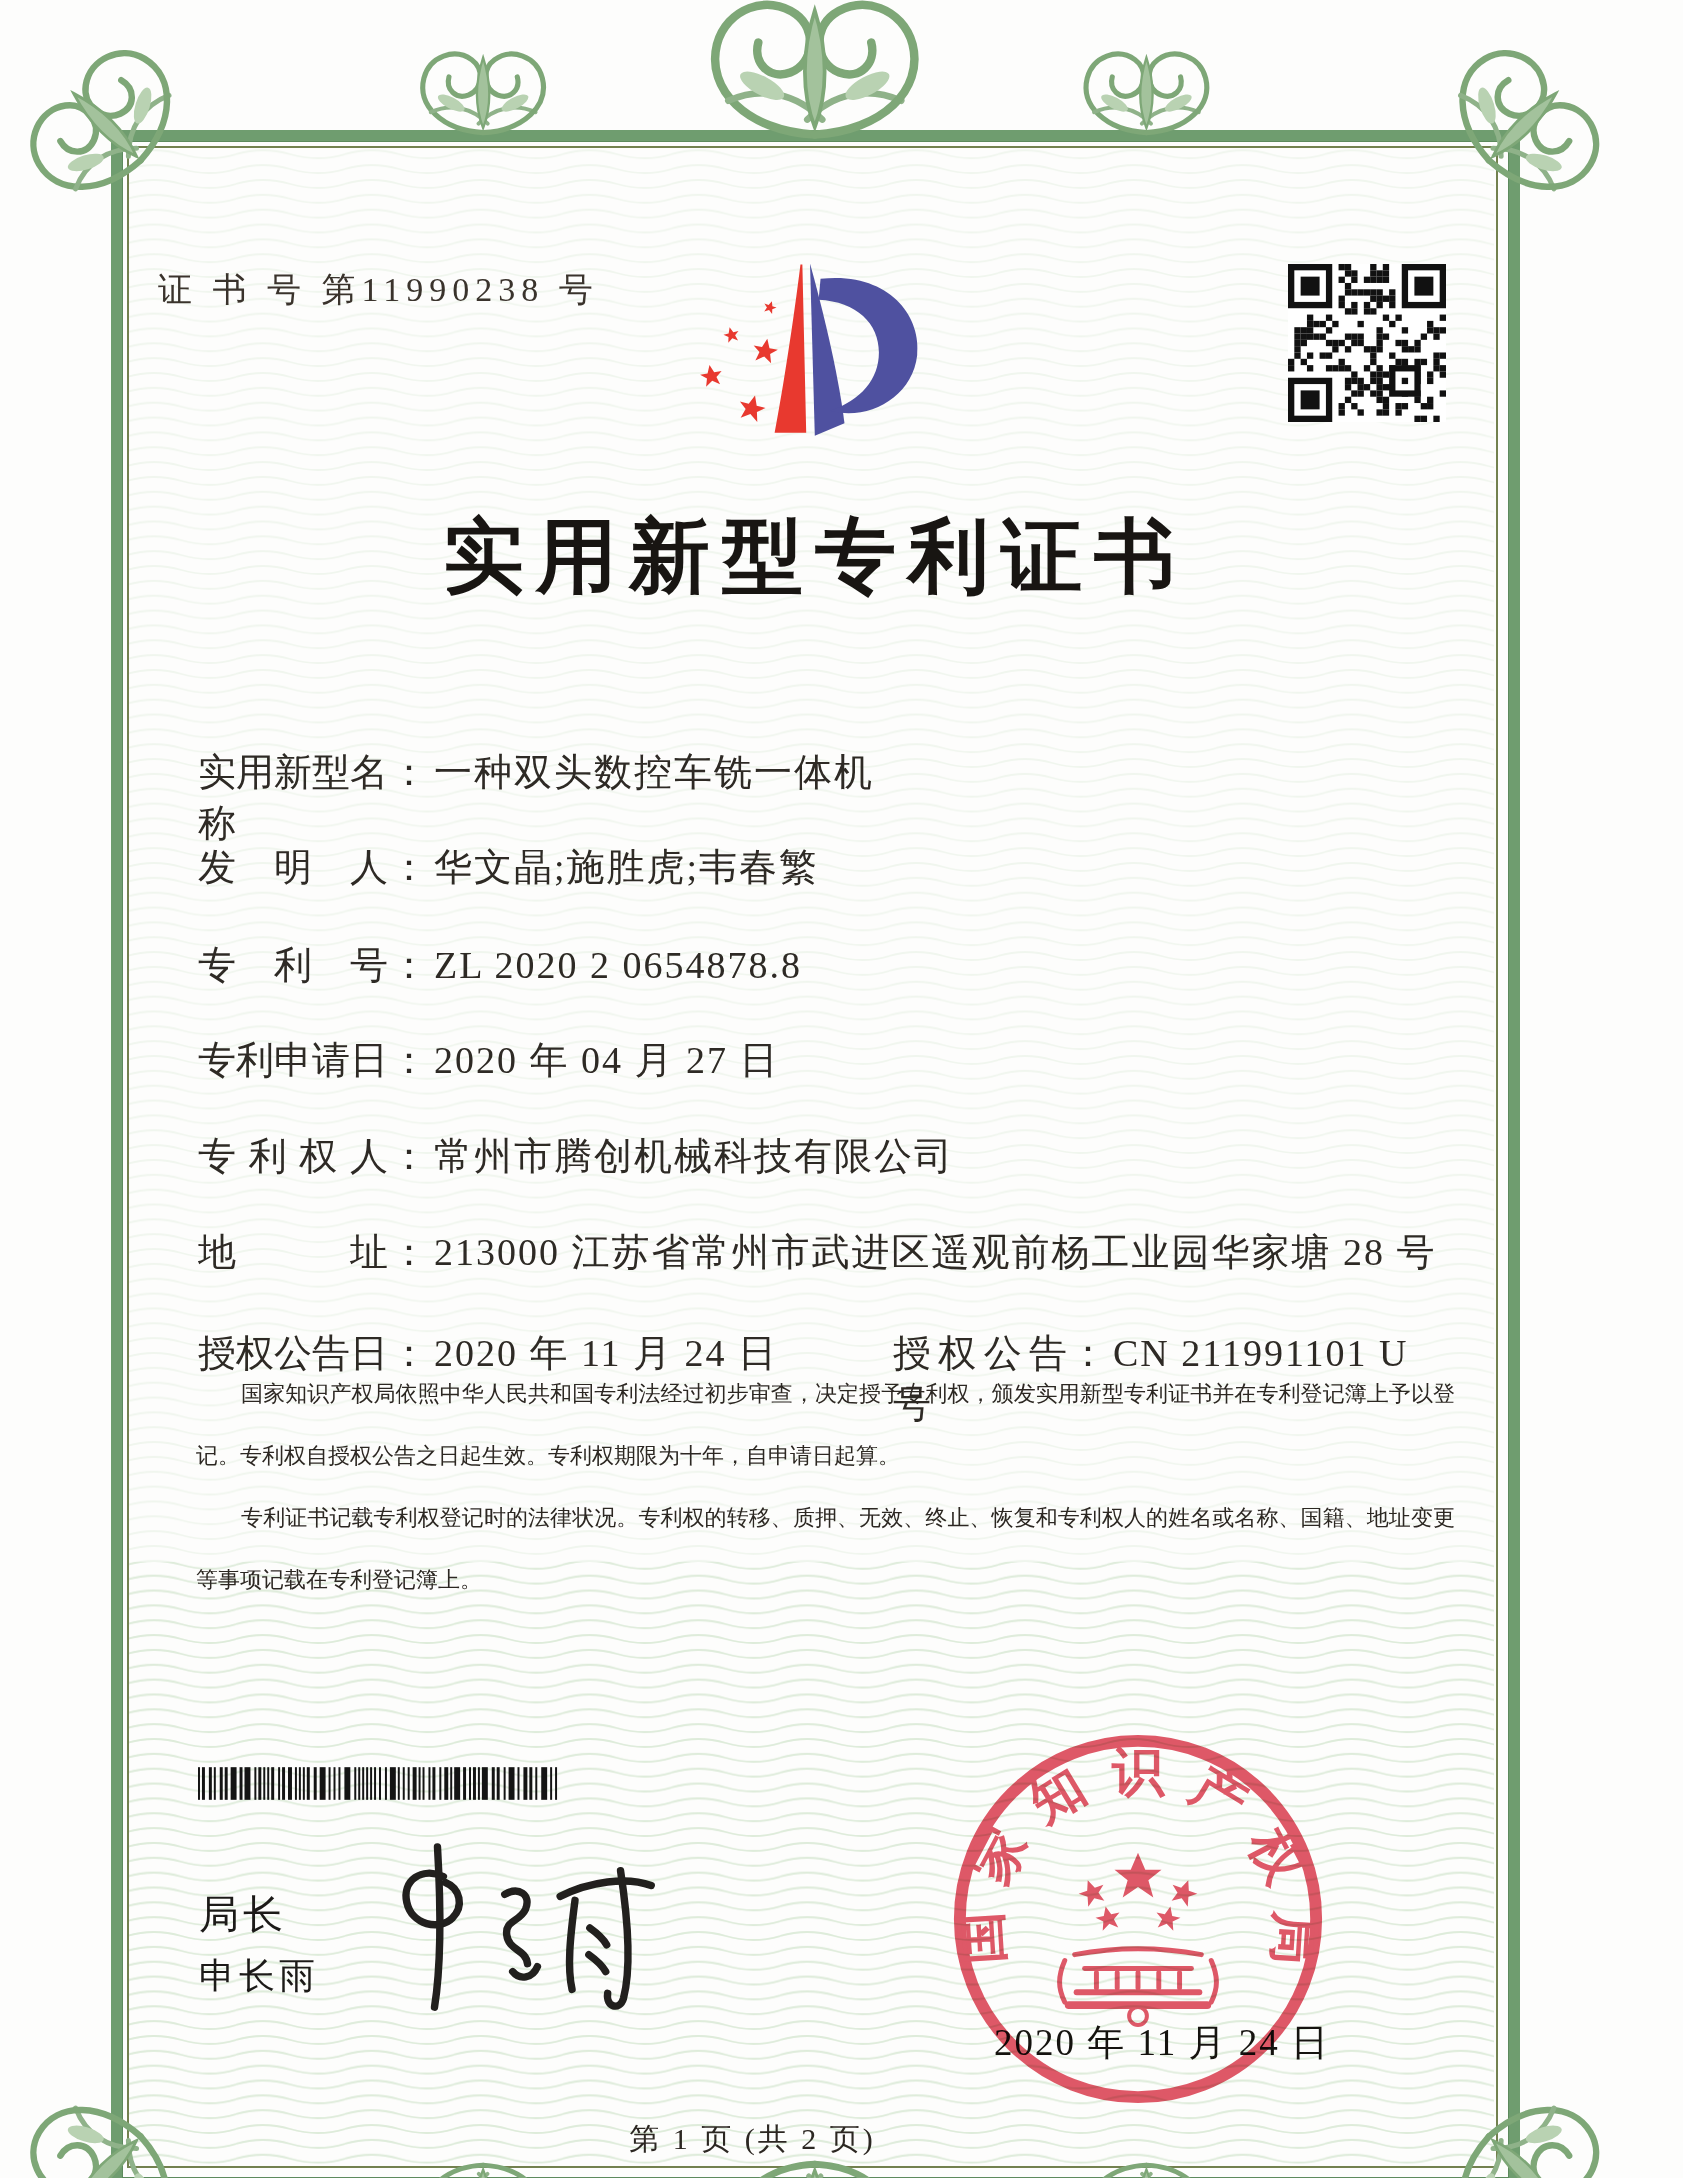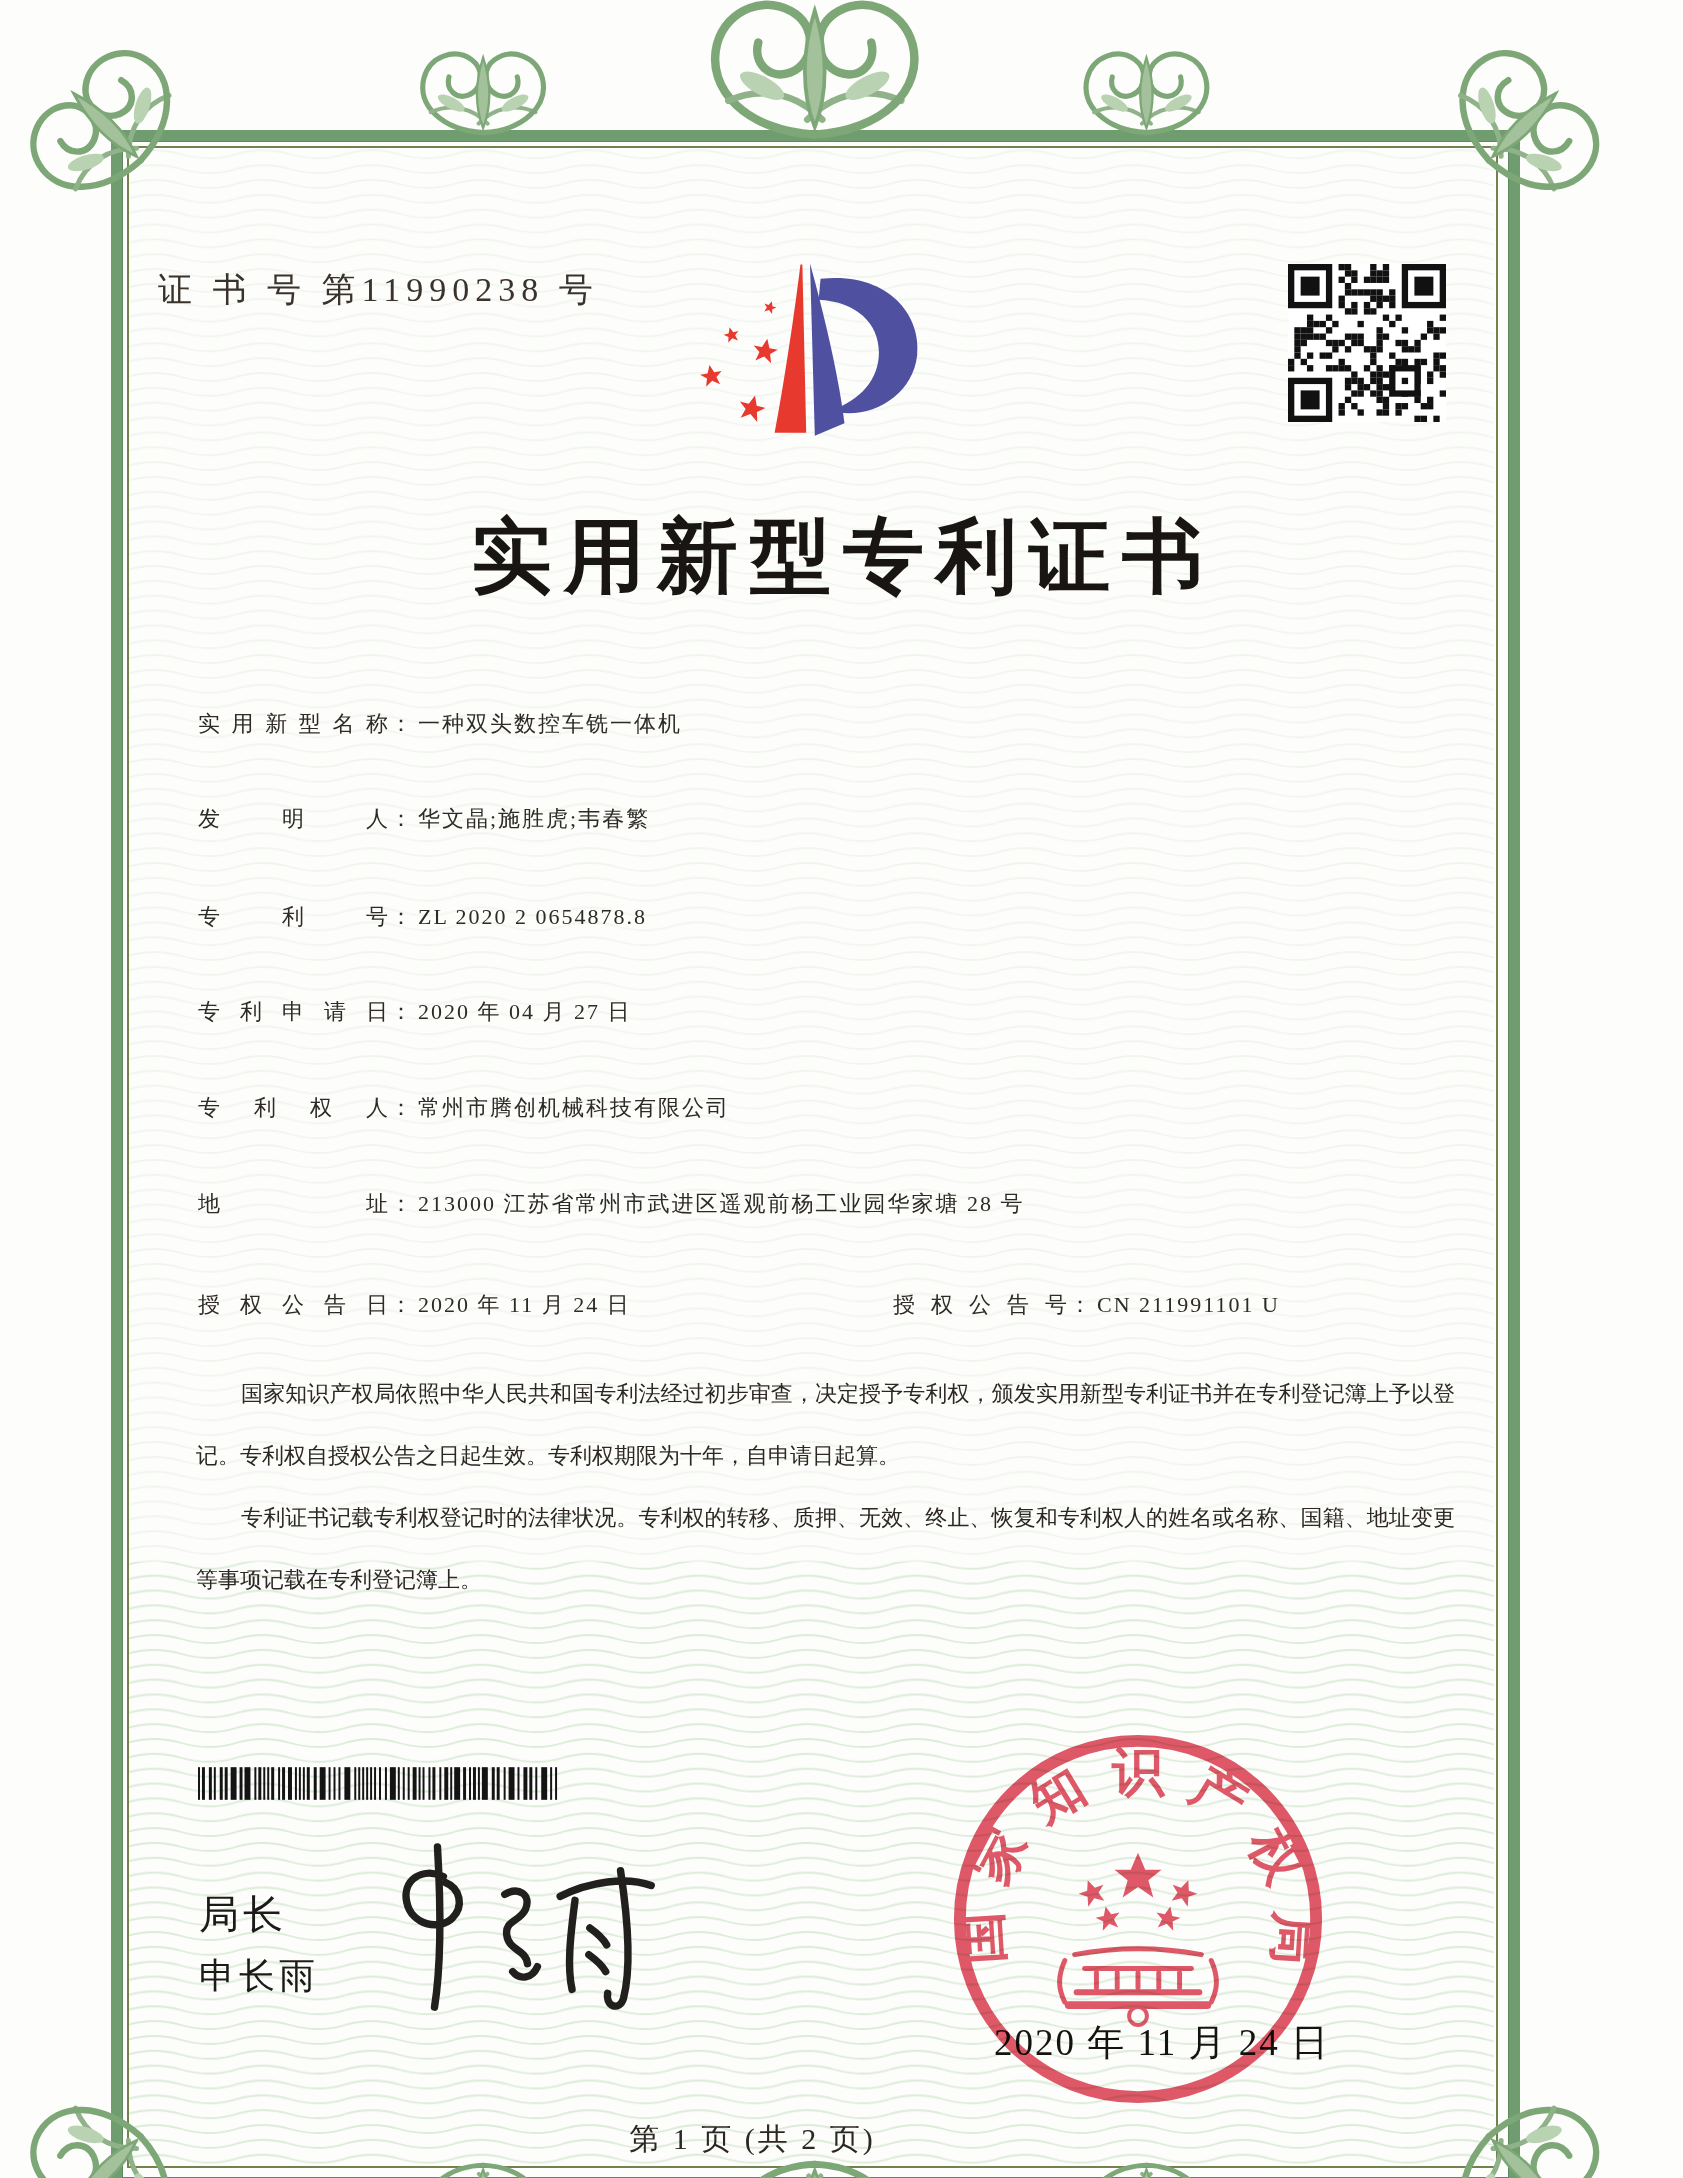--- a/index.html
+++ b/index.html
@@ -6,22 +6,22 @@
   #page{position:relative;width:1683px;height:2178px;background:#fefefdf5;background:#fdfdfc;overflow:hidden;
         font-family:"Liberation Serif","DejaVu Serif",serif;color:#2e2a25;}
   .abs{position:absolute;}
   
   #frame-outer{left:111px;top:130px;width:1387px;height:2037px;border:11px solid #6f9d6f;
                box-shadow:inset 0 0 0 1px #5d8a5d;}
   #frame-inner{left:127px;top:146px;width:1367px;height:2018px;border:2px solid #73814f;}
   
   #cert-no{left:158px;top:267px;font-size:34px;letter-spacing:6px;color:#3a332c;}
   #doc-title{left:0px;top:503px;width:1630px;text-align:center;font-size:81px;font-weight:900;
-             letter-spacing:12px;color:#181512;margin-left:28px;}
-  .frow{left:198px;width:1297px;height:46px;font-size:22px;display:flex;align-items:baseline;}
+             letter-spacing:12px;color:#181512;}
+  .frow{left:198px;width:1297px;height:46px;font-size:38px;display:flex;align-items:baseline;margin-top:38px;}
   .flabel{display:inline-block;width:190px;text-align:justify;text-align-last:justify;color:#2e2a25;}
   .fcolon{display:inline-block;margin:0 6px 0 2px;}
   .fvalue{letter-spacing:2px;white-space:nowrap;}
   .fpair2{position:absolute;left:695px;top:0;display:flex;align-items:baseline;}
   .fpair2 .flabel{width:174px;}
   #body-text{left:196px;top:1363px;width:1259px;font-size:22px;line-height:62px;text-align:justify;color:#2c2722;}
   #body-text p{margin:0;text-indent:2.05em;}
   #director-role{left:199px;top:1887px;font-size:40px;letter-spacing:4px;color:#1c1a18;
                  font-family:Liberation Mono, monospace;}
   #director-name{left:199px;top:1952px;font-size:36px;letter-spacing:4px;color:#1c1a18;

